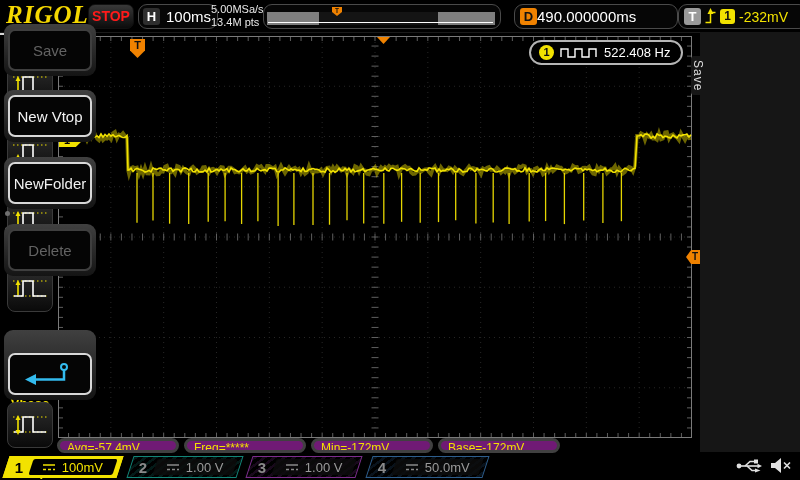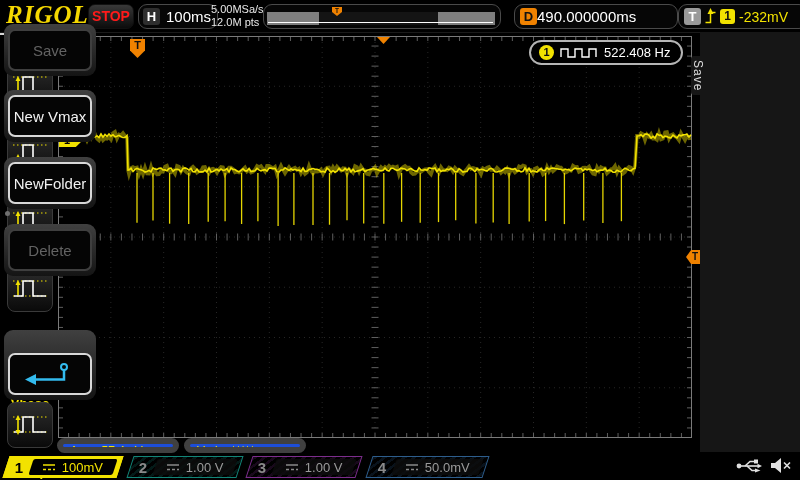--- a/index.html
+++ b/index.html
@@ -68,21 +68,21 @@
   #save-tab{position:absolute;left:691px;top:56px;writing-mode:vertical-rl;color:#ddd;font-size:12px;
     letter-spacing:1px;background:#161616;padding:4px 0;border-radius:3px 0 0 3px;}
   .rwell{position:absolute;left:4px;width:92px;border-radius:9px;background:linear-gradient(#404040,#141414);
     padding:5px 4px;box-sizing:border-box;}
   .rbtn{width:100%;height:42px;border-radius:7px;background:#050505;border:2px solid #d8d8d8;
     color:#f2f2f2;font-size:15px;display:flex;align-items:center;justify-content:center;box-sizing:border-box;}
   .rbtn.disabled{border-color:#3f3f3f;color:#636363;}
 
   
   #meas{position:absolute;left:57px;top:438px;display:flex;gap:5px;}
-  .mbox{width:122px;height:15px;background:#1d4ed8;border:6px solid #404040;border-radius:8px;
+  .mbox{width:122px;height:15px;background:#701a75;border:3px solid #404040;border-radius:8px;
     color:#f2e200;font-size:12px;line-height:14px;padding-left:7px;box-sizing:border-box;white-space:nowrap;overflow:hidden;}
 
   
   #chbar{position:absolute;left:6px;top:456px;height:22px;display:flex;gap:10px;}
   .chan{height:22px;transform:skewX(-18deg);display:flex;align-items:center;border:1px solid;box-sizing:border-box;}
   .chan .num{font-weight:bold;font-size:15px;padding:0 8px;transform:skewX(18deg);}
   .chan .inner{height:16px;margin-right:4px;border-radius:2px;display:flex;align-items:center;gap:6px;padding:0 11px;}
   .chan .scale{font-size:13px;transform:skewX(18deg);white-space:nowrap;}
   .chan .cicon{transform:skewX(18deg);display:flex;}
   #status-icons{position:absolute;left:736px;top:457px;display:flex;gap:8px;align-items:center;}
@@ -94,21 +94,21 @@
 
   <div id="topbar">
     <div id="logo">RIGOL</div>
     <div id="stop-btn">STOP</div>
     <div id="h-widget" class="tb-widget">
       <div class="hbadge">H</div>
       <div class="tbval">100ms</div>
     </div>
     <div id="acq">
       <div>5.00MSa/s</div>
-      <div>12.0M pts</div>
+      <div>13.4M pts</div>
     </div>
     <div id="preview" class="tb-widget">
       <svg id="preview-svg" width="234" height="21">
           <rect x="3" y="6" width="228" height="13" fill="#7f7f7f"></rect>
           <rect x="55" y="6" width="119" height="13" fill="#141414"></rect>
           <polyline points="4,16.5 9,16.5 14,16.5 19,16.5 24,16.5 29,16.5 34,16.5 39,16.5 44,16.5 49,16.5 54,16.5 59,16.5 64,16.5 69,16.5 74,16.5 79,16.5 84,16.5 89,16.5 94,16.5 99,16.5 104,16.5 109,16.5 114,16.5 119,16.5 124,16.5 129,16.5 134,16.5 139,16.5 144,16.5 149,16.5 154,16.5 159,16.5 164,16.5 169,16.5 174,16.5 179,16.5 184,16.5 189,16.5 194,16.5 199,16.5 204,16.5 209,16.5 214,16.5 219,16.5 224,16.5 229,16.5" stroke="#fff" stroke-width="1" fill="none"></polyline>
           <polygon points="68,1 78,1 78,6 73,10 68,6" fill="#f08200"></polygon>
           <text x="73" y="6.5" font-size="6.5" font-weight="bold" text-anchor="middle" fill="#111">T</text>
         </svg>
     </div>
@@ -571,41 +571,43 @@
     </svg>
     <div class="fval">522.408 Hz</div>
   </div>
 
   <div id="right-menu"></div>
   <div id="save-tab">Save</div>
   <div class="rwell" style="top:24px;height:52px">
       <div class="rbtn disabled">Save</div>
     </div>
   <div class="rwell" style="top:90px;height:52px">
-      <div class="rbtn">New Vmax</div>
+      <div class="rbtn">New Vtop</div>
     </div>
   <div class="rwell" style="top:224px;height:52px">
       <div class="rbtn disabled">Delete</div>
     </div>
   <div class="rwell" style="top:157px;height:52px">
       <div class="rbtn">NewFolder</div>
     </div>
   <div class="rwell" style="top:330px;height:70px;padding-top:23px">
     <div class="rbtn">
       <svg width="56" height="26">
         <circle cx="42" cy="6" r="3" stroke="#33bbee" stroke-width="2" fill="none"></circle>
         <path d="M42,9 V18.5 H13" stroke="#33bbee" stroke-width="2.5" fill="none"></path>
         <polygon points="14,13 3,18.5 14,24" fill="#33bbee"></polygon>
       </svg>
     </div>
   </div>
 
   <div id="meas">
     <div class="mbox">Avg=-57.4mV</div>
-    <div class="mbox">Vmin=*****</div>
+    <div class="mbox">Freq=*****</div>
+    <div class="mbox">Min=-172mV</div>
+    <div class="mbox">Base=-172mV</div>
   </div>
 
   <div id="chbar">
     <div class="chan" id="ch1" style="border-color: rgb(242, 226, 0); background: rgb(242, 226, 0);">
       <span class="num" style="color: rgb(0, 0, 0);">1</span>
       <span class="inner" style="background: rgb(0, 0, 0);">
           <span class="cicon">
             <svg width="14" height="10">
               <g stroke="#f2e200" stroke-width="1.5">
                 <line x1="1" y1="3" x2="13" y2="3"></line>

